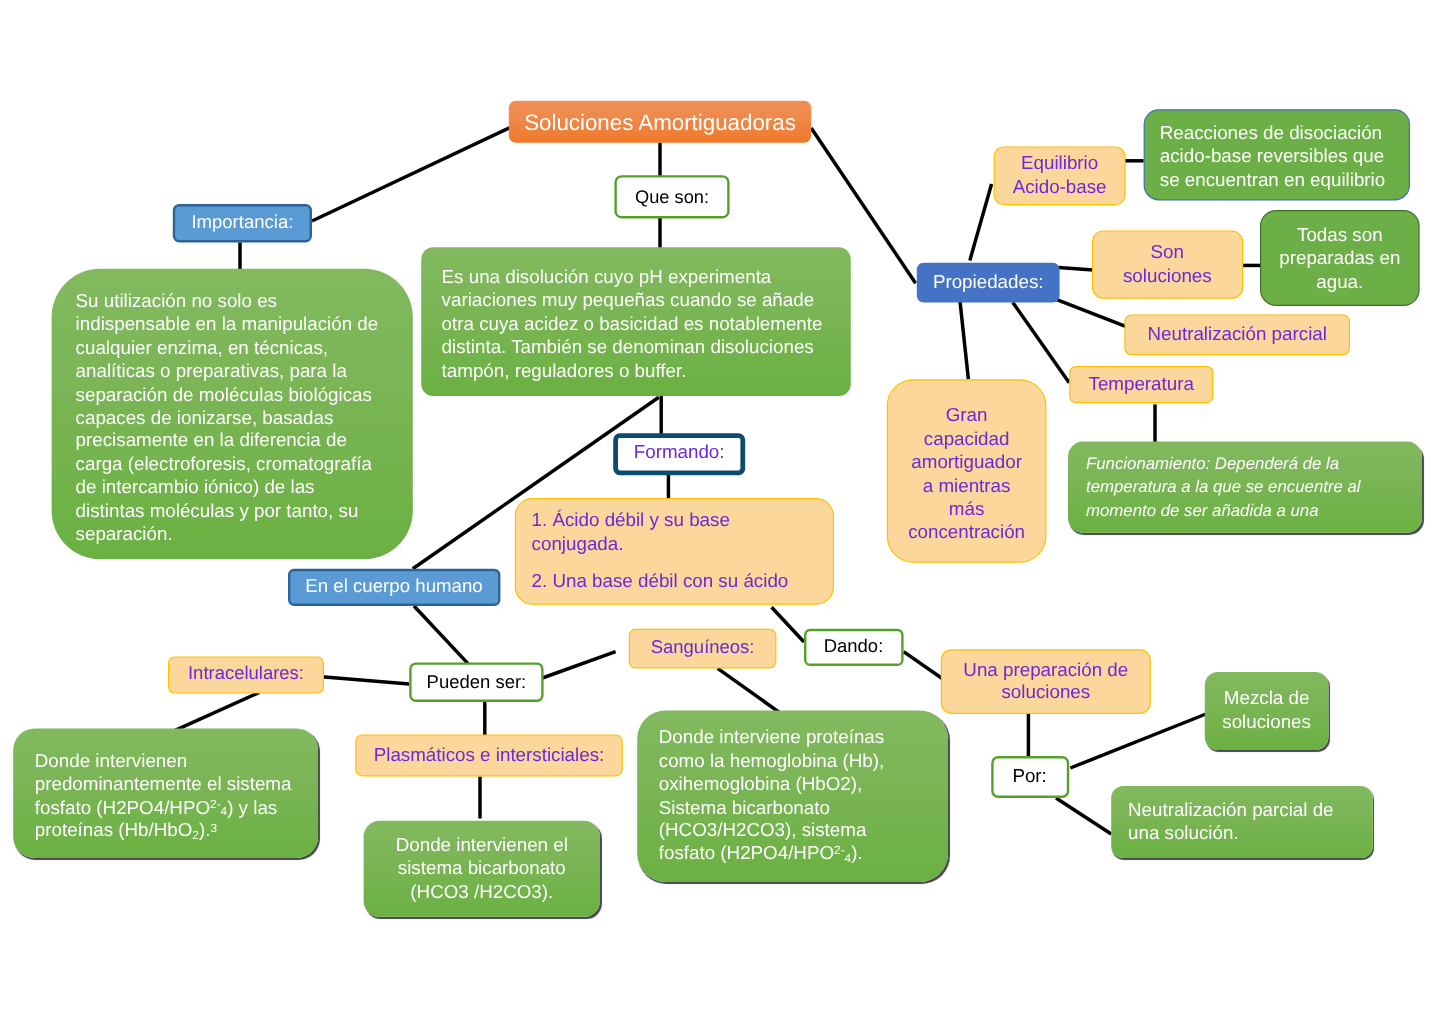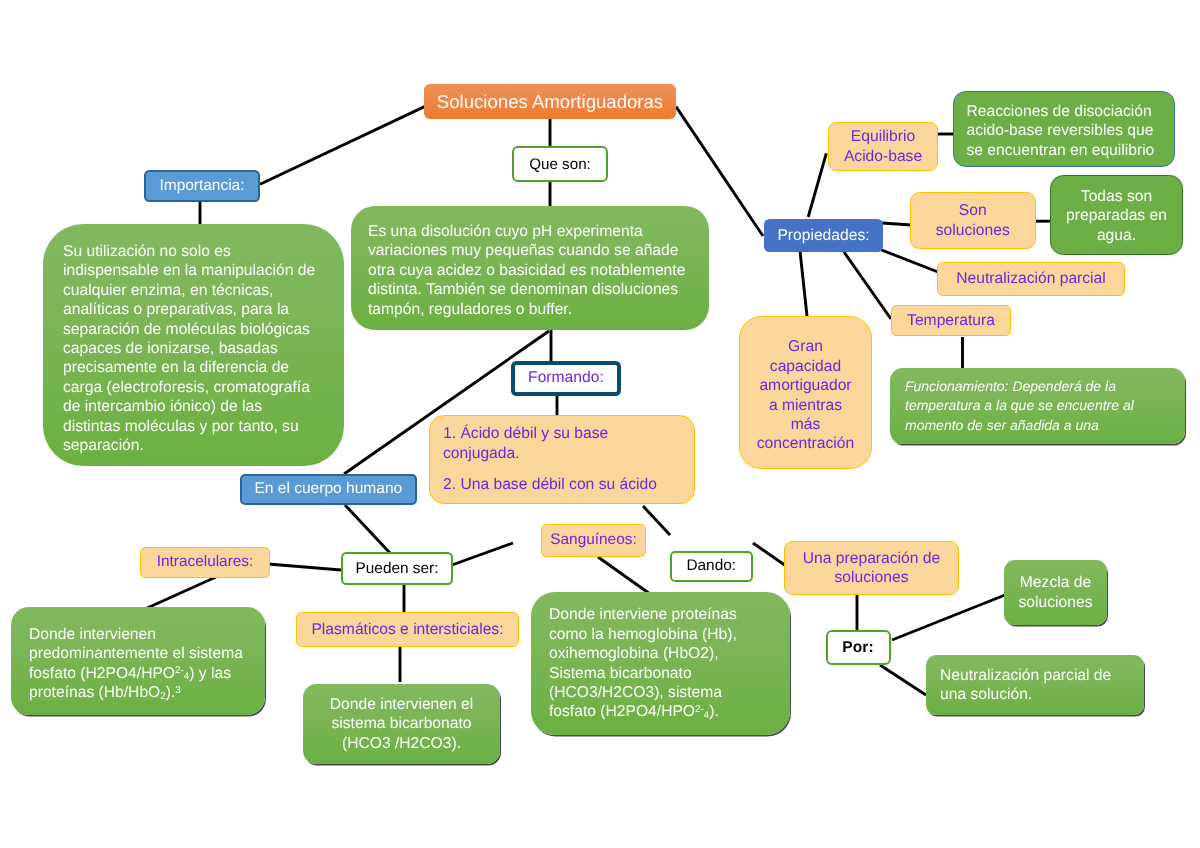--- a/index.html
+++ b/index.html
@@ -98,21 +98,21 @@
 </div>
 
 <div class="node sty-whitegreen" style="left:512px;top:146px;width:96px;height:36px;border-radius:5.8px;">
   <span class="txt c" style="font-size:15.2px;">Que son:</span>
 </div>
 
 <div class="node sty-bluelight" style="left:144px;top:170px;width:116px;height:32px;border-radius:5.3px;">
   <span class="txt c" style="font-size:15.45px;">Importancia:</span>
 </div>
 
-<div class="node sty-green" style="left:351px;top:206px;width:358px;height:124px;padding:0 21px 0 17px;border-radius:24px;">
+<div class="node sty-green" style="left:351px;top:206px;width:358px;height:124px;padding:0 21px 0 17px;border-radius:10px;">
   <span class="txt l" style="font-size:15.65px;line-height:19.4px;position:relative;top:2.5px;">Es una disolución cuyo pH experimenta variaciones muy pequeñas cuando se añade otra cuya acidez o basicidad es notablemente distinta. También se denominan disoluciones tampón, reguladores o buffer.</span>
 </div>
 
 <div class="node sty-green" style="left:43px;top:224px;width:301px;height:242px;padding:18px 25px 0 20px;align-items:flex-start;overflow:hidden;border-radius:40.3px;">
   <span class="txt l" style="font-size:15.65px;line-height:19.4px;">Su utilización no solo es indispensable en la manipulación de cualquier enzima, en técnicas, analíticas o preparativas, para la separación de moléculas biológicas capaces de ionizarse, basadas precisamente en la diferencia de carga (electroforesis, cromatografía de intercambio iónico) de las distintas moléculas y por tanto, su separación.</span>
 </div>
 
 <div class="node sty-bluedark" style="left:764px;top:219px;width:119px;height:33px;border-radius:5.5px;">
   <span class="txt c" style="font-size:15.65px;">Propiedades:</span>
 </div>
@@ -163,25 +163,25 @@
 </div>
 
 <div class="node sty-amber" style="left:140px;top:547px;width:130px;height:30.5px;border-radius:5.5px;">
   <span class="txt c" style="font-size:15.4px;">Intracelulares:</span>
 </div>
 
 <div class="node sty-whitegreen" style="left:341px;top:552px;width:112px;height:33px;border-radius:5.5px;">
   <span class="txt c" style="font-size:15.4px;">Pueden ser:</span>
 </div>
 
-<div class="node sty-amber" style="left:541px;top:524px;width:105px;height:32.5px;border-radius:5.4px;">
+<div class="node sty-amber" style="left:524px;top:524px;width:123px;height:32.5px;border-radius:5.4px;">
   <span class="txt c" style="font-size:15.4px;">Sanguíneos:</span>
 </div>
 
-<div class="node sty-whitegreen" style="left:669.5px;top:551px;width:83.5px;height:30.5px;border-radius:5.1px;">
+<div class="node sty-whitegreen" style="left:669.5px;top:524px;width:83.5px;height:30.5px;border-radius:5.1px;">
   <span class="txt c" style="font-size:15.4px;">Dando:</span>
 </div>
 
 <div class="node sty-green shadowed" style="left:11px;top:607px;width:254px;height:108px;padding:0 18px;border-radius:18px;">
   <span class="txt l" style="font-size:15.65px;line-height:19.4px;position:relative;top:2.5px;" id="fosfato-html">Donde intervienen predominantemente el sistema fosfato (H2PO4/HPO<sup>2-</sup><sub>4</sub>) y las proteínas (Hb/HbO<sub>2</sub>).<sup>3</sup></span>
 </div>
 
 <div class="node sty-amber" style="left:296px;top:612px;width:223px;height:35px;border-radius:5.8px;">
   <span class="txt c" style="font-size:15.65px;">Plasmáticos e intersticiales:</span>
 </div>
@@ -191,21 +191,21 @@
 </div>
 
 <div class="node sty-green shadowed" style="left:531px;top:592px;width:259px;height:143px;padding:0 24px 0 18px;border-radius:23.8px;">
   <span class="txt l" style="font-size:15.65px;line-height:19.4px;" id="proteinas-html">Donde interviene proteínas como la hemoglobina (Hb), oxihemoglobina (HbO2), Sistema bicarbonato (HCO3/H2CO3), sistema fosfato (H2PO4/HPO<sup>2-</sup><sub>4</sub>).</span>
 </div>
 
 <div class="node sty-amber" style="left:784px;top:541px;width:175px;height:54px;padding:0 12px;border-radius:9px;">
   <span class="txt c" style="font-size:15.65px;line-height:19.4px;">Una preparación de soluciones</span>
 </div>
 
-<div class="node sty-whitegreen" style="left:825.5px;top:630px;width:65px;height:35px;border-radius:5.8px;font-weight:bold;">
+<div class="node sty-whitegreen" style="left:825.5px;top:630px;width:65px;height:35px;border-radius:5.8px;">
   <span class="txt c" style="font-size:15.65px;">Por:</span>
 </div>
 
 <div class="node sty-green shadowed" style="left:1004px;top:560px;width:103px;height:65px;padding:0 10px;border-radius:10.8px;">
   <span class="txt c" style="font-size:15.65px;line-height:19.4px;">Mezcla de soluciones</span>
 </div>
 
 <div class="node sty-green shadowed" style="left:926px;top:655px;width:218px;height:60px;padding:0 14px;border-radius:10px;">
   <span class="txt l" style="font-size:15.65px;line-height:19.4px;">Neutralización parcial de una solución.</span>
 </div>

